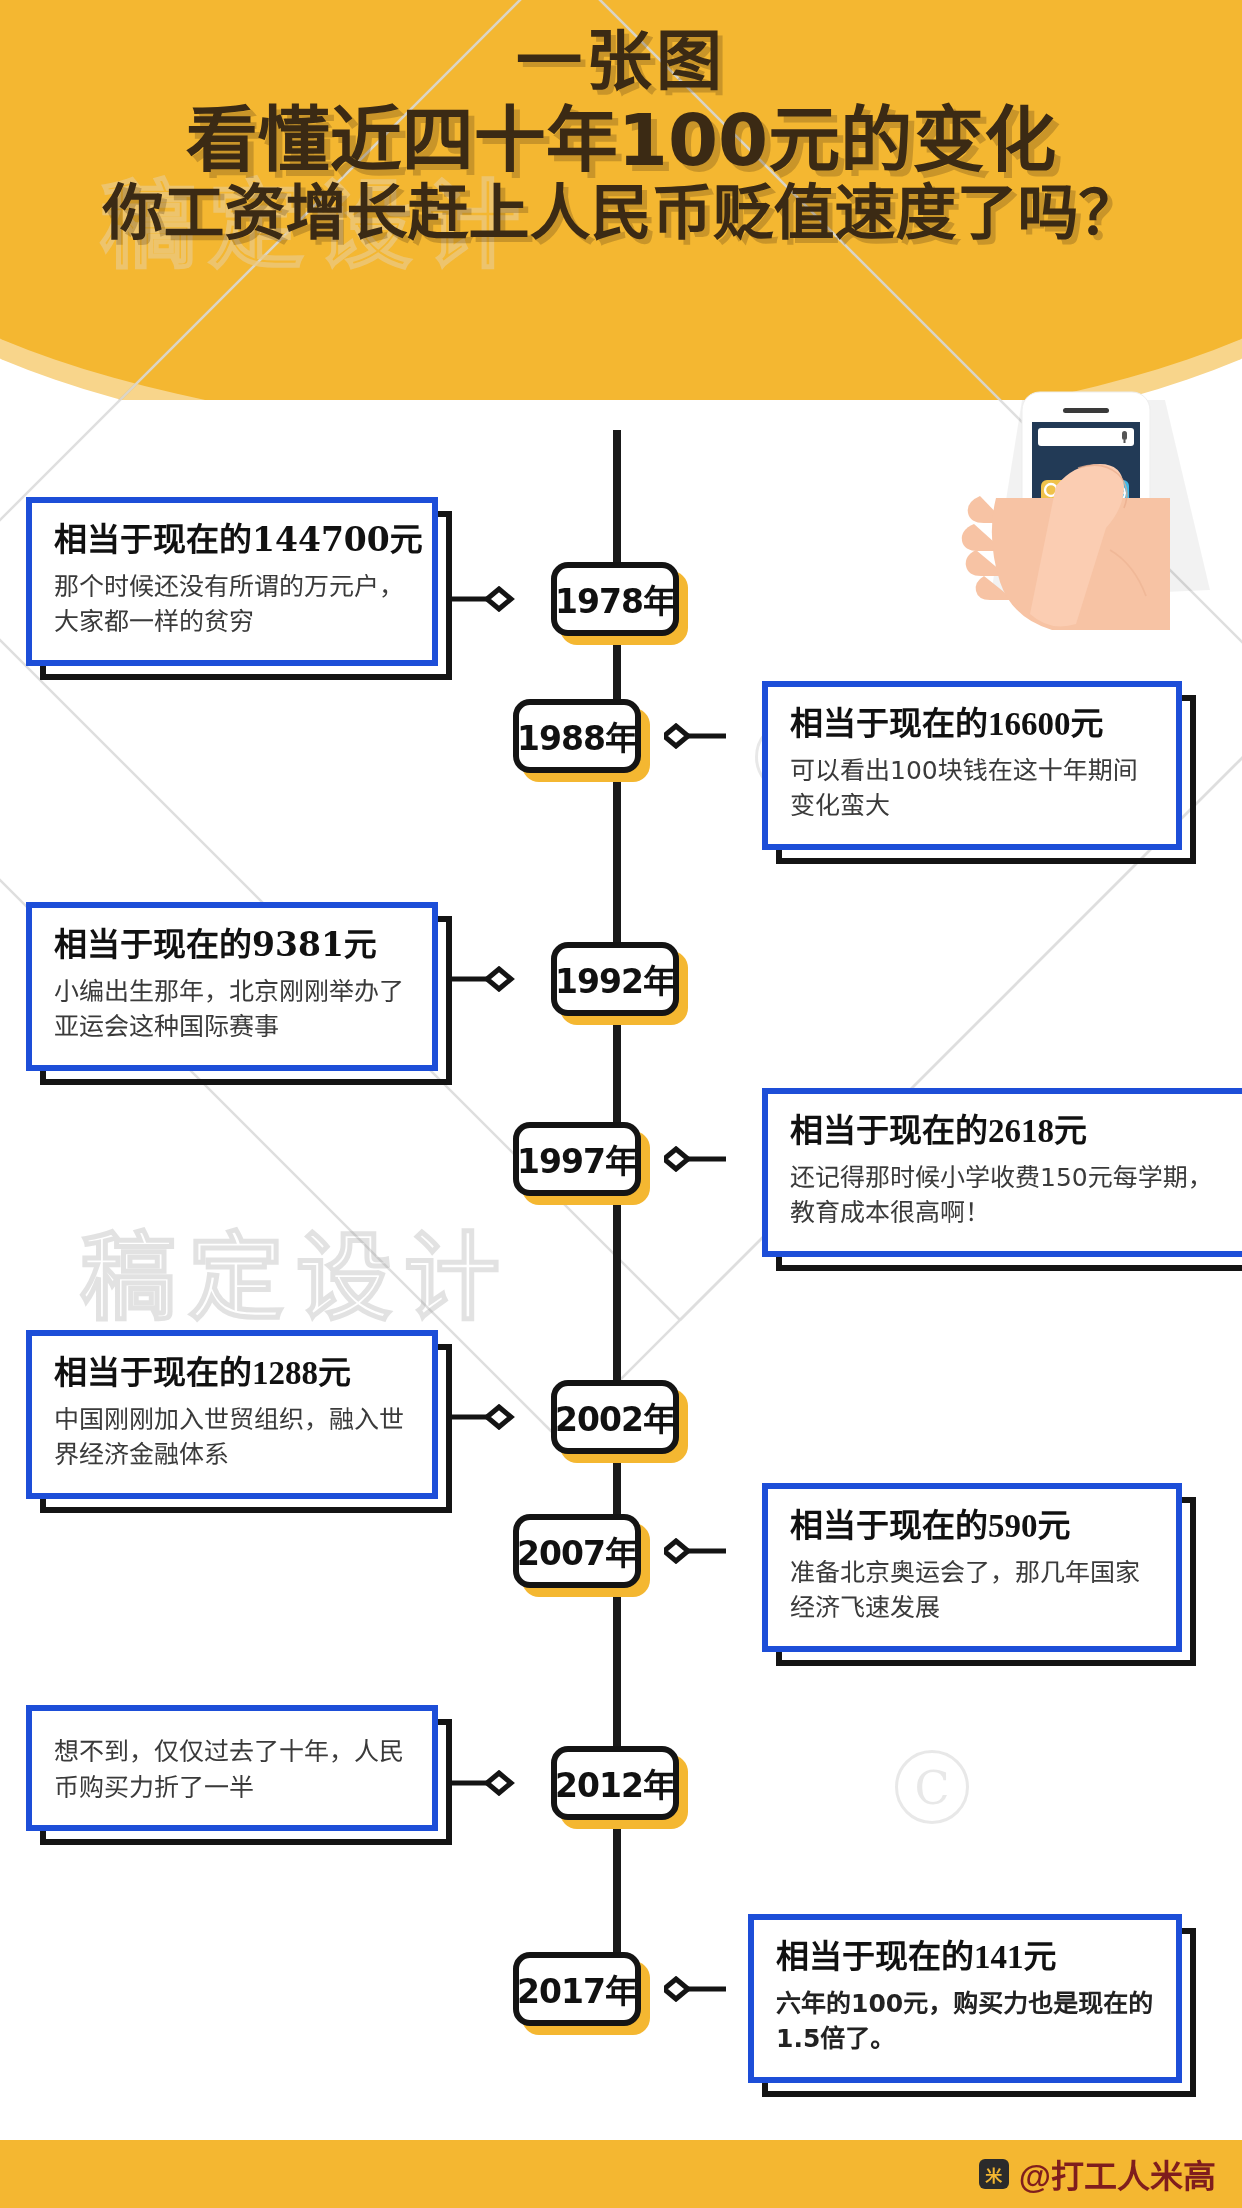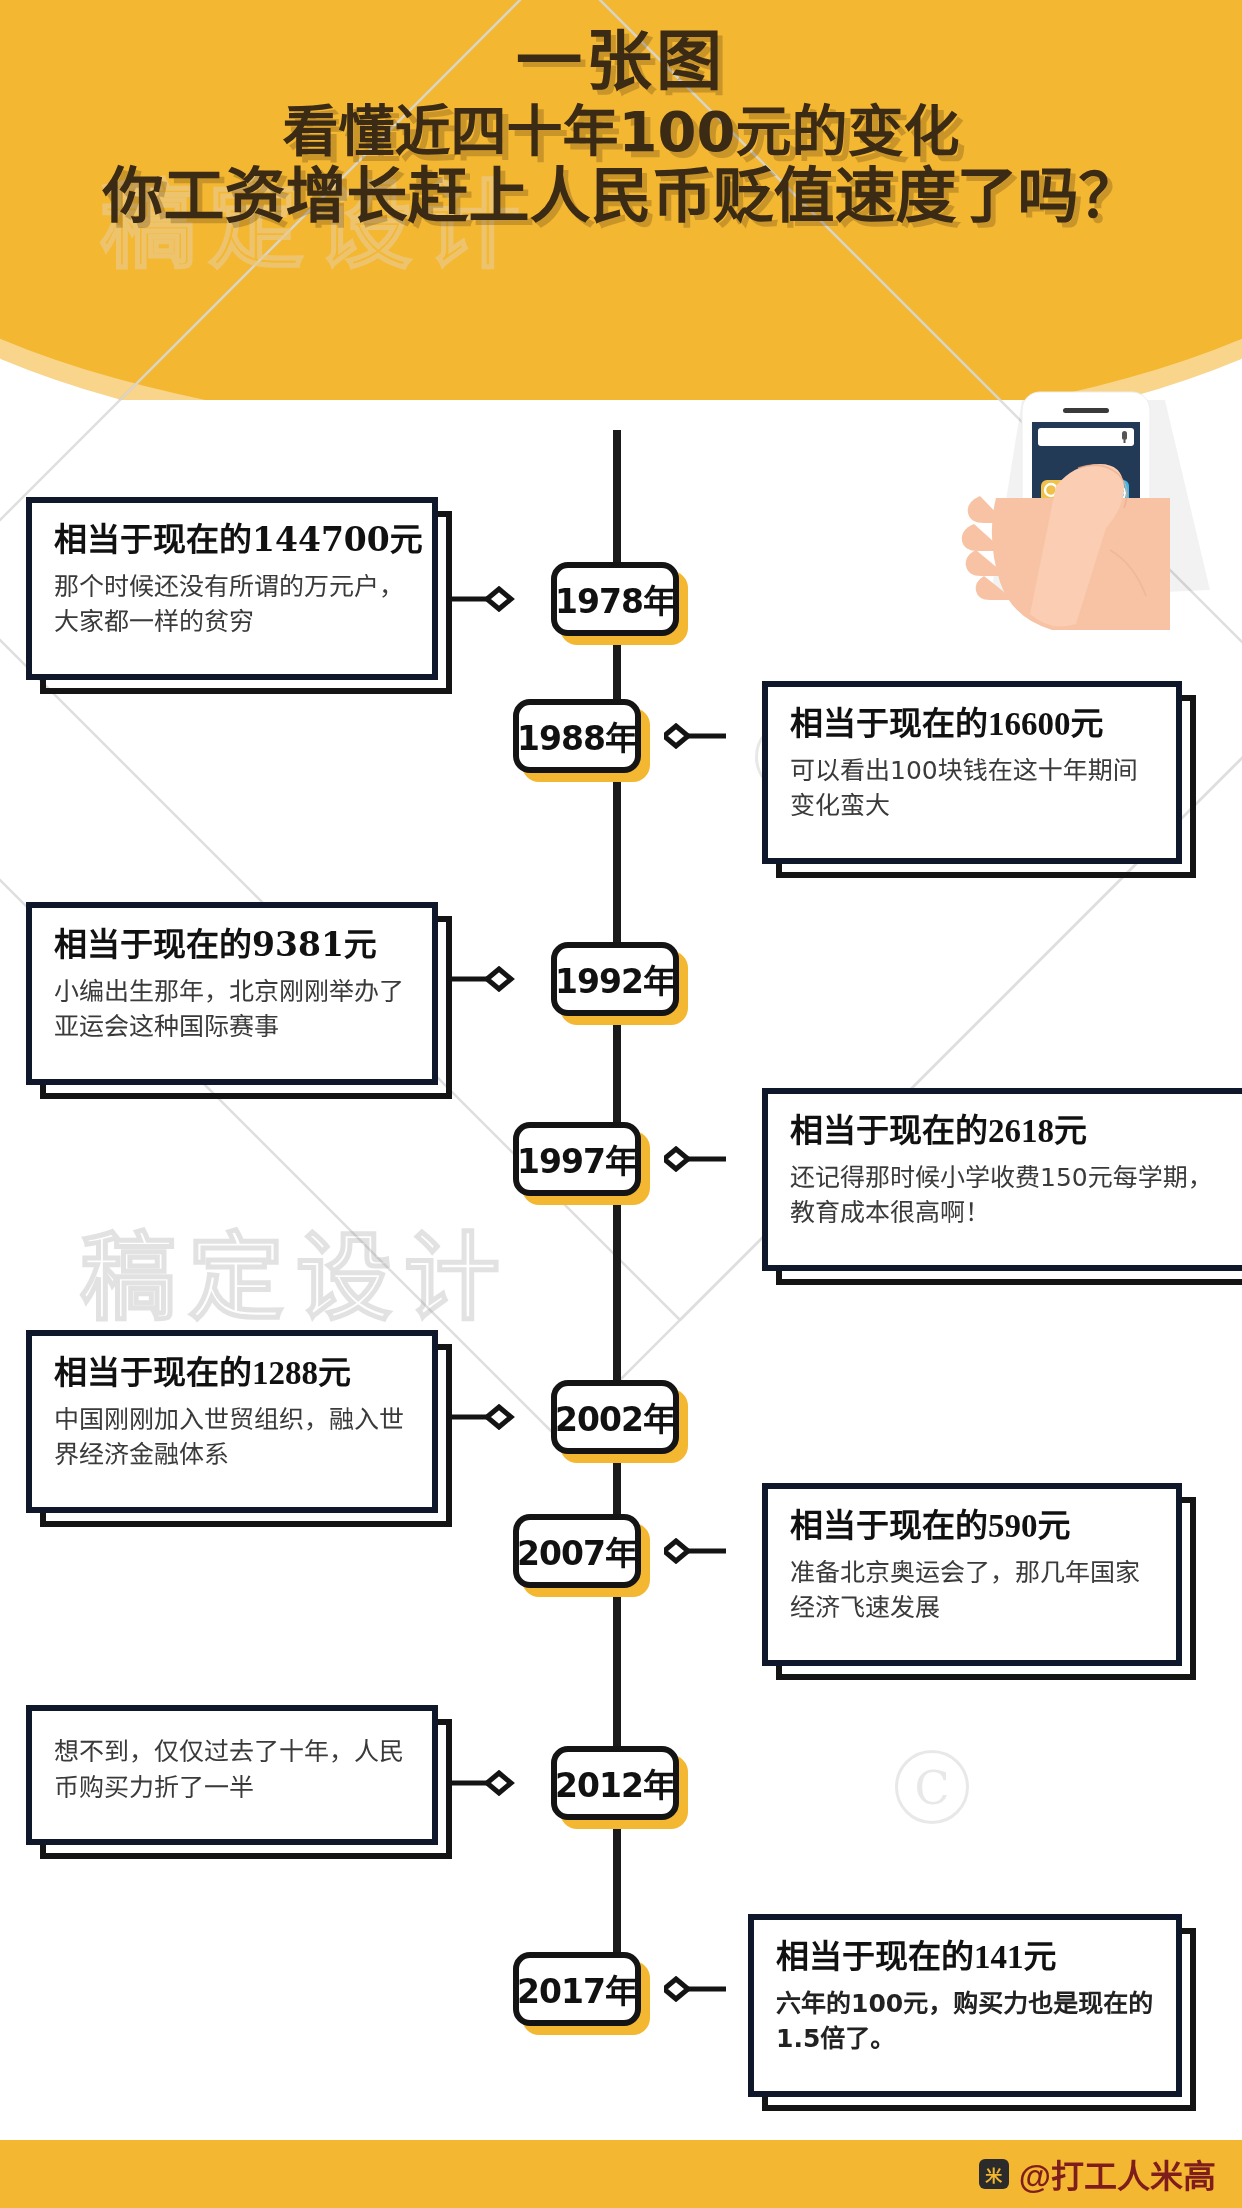--- a/index.html
+++ b/index.html
@@ -38,21 +38,21 @@
   }
   .t-line1{
     margin-top:26px;
     font-size:66px; line-height:1.08; font-weight:bold;
     color:#3B2A14; letter-spacing:4px;
     text-shadow:5px 5px 0 rgba(90,60,20,.28);
     font-family:"DejaVu Sans","Liberation Sans",sans-serif;
   }
   .t-line2{
     margin-top:6px;
-    font-size:56px; line-height:1.05; font-weight:bold;
+    font-size:72px; line-height:1.05; font-weight:bold;
     color:#3B2A14; letter-spacing:0px;
     text-shadow:6px 6px 0 rgba(90,60,20,.28);
     font-family:"DejaVu Sans","Liberation Sans",sans-serif;
   }
   .t-line3{
     margin-top:2px;
     font-size:61px; line-height:1.05; font-weight:bold;
     color:#3B2A14; letter-spacing:0px;
     text-shadow:5px 5px 0 rgba(90,60,20,.28);
     font-family:"DejaVu Sans","Liberation Sans",sans-serif;
@@ -93,22 +93,22 @@
   }
 
   
   .card{ position:absolute; z-index:3; }
   .card .blk{
     position:absolute; left:14px; top:14px; right:-14px; bottom:-14px;
     border:6px solid #141414; background:transparent;
   }
   .card .body{
     position:relative;
-    border:6px solid #0f172a; background:#fff;
-    padding:16px 20px 34px 22px;
+    border:6px solid #1d4ed8; background:#fff;
+    padding:16px 20px 20px 22px;
   }
   .card .amount{
     font-size:33px; font-weight:bold; color:#111;
     letter-spacing:0px; line-height:1.3; white-space:nowrap;
     font-family:Liberation Serif, serif;
   }
   .card .desc{
     margin-top:7px;
     font-size:25px; color:#3a3a3a; line-height:1.42;
     font-family:"DejaVu Sans","Liberation Sans",sans-serif;

